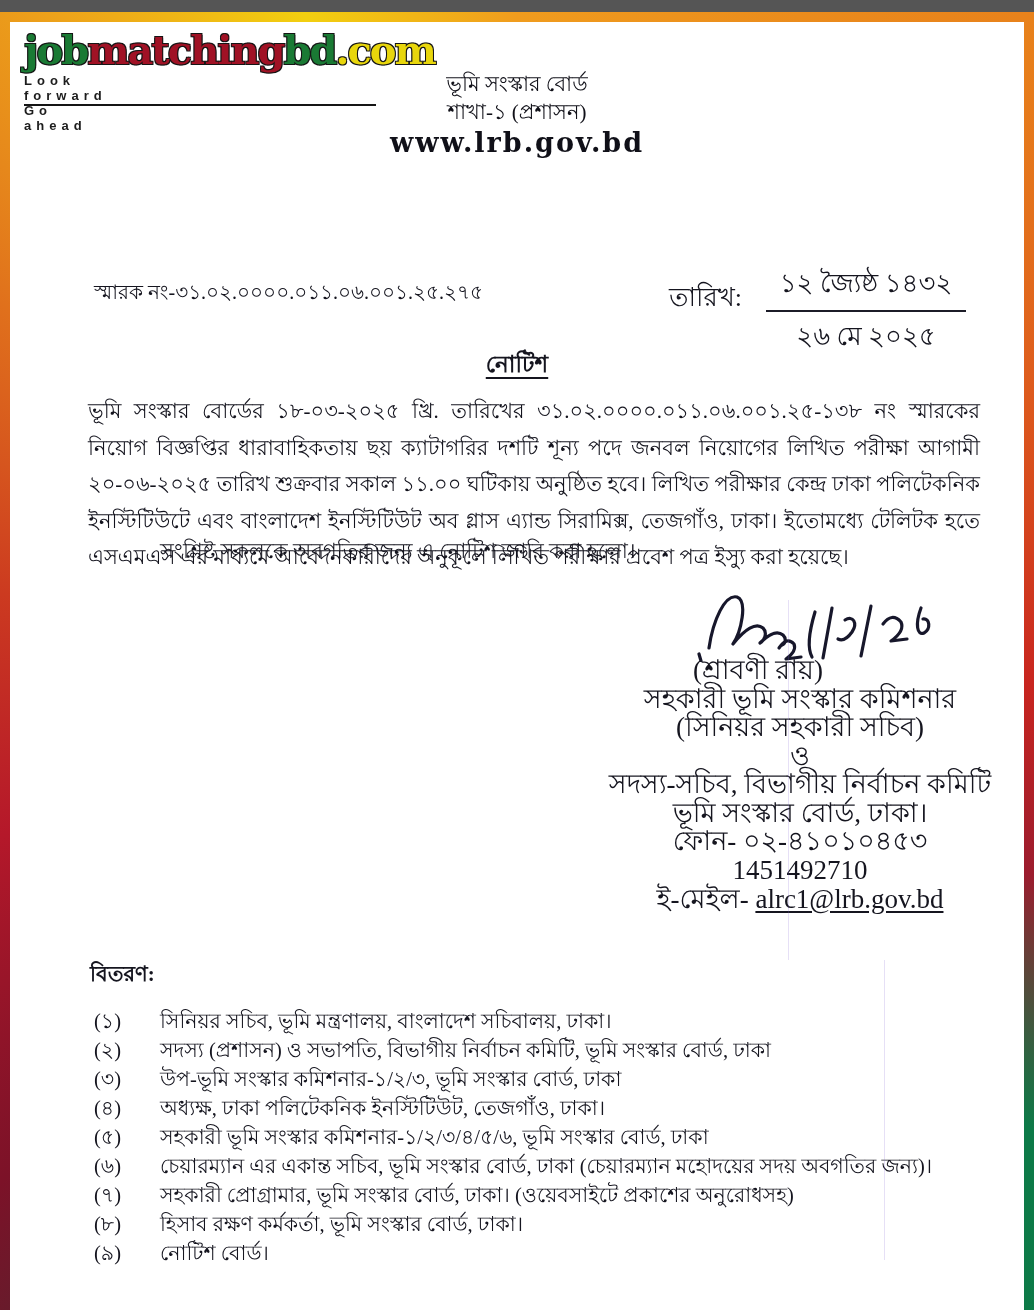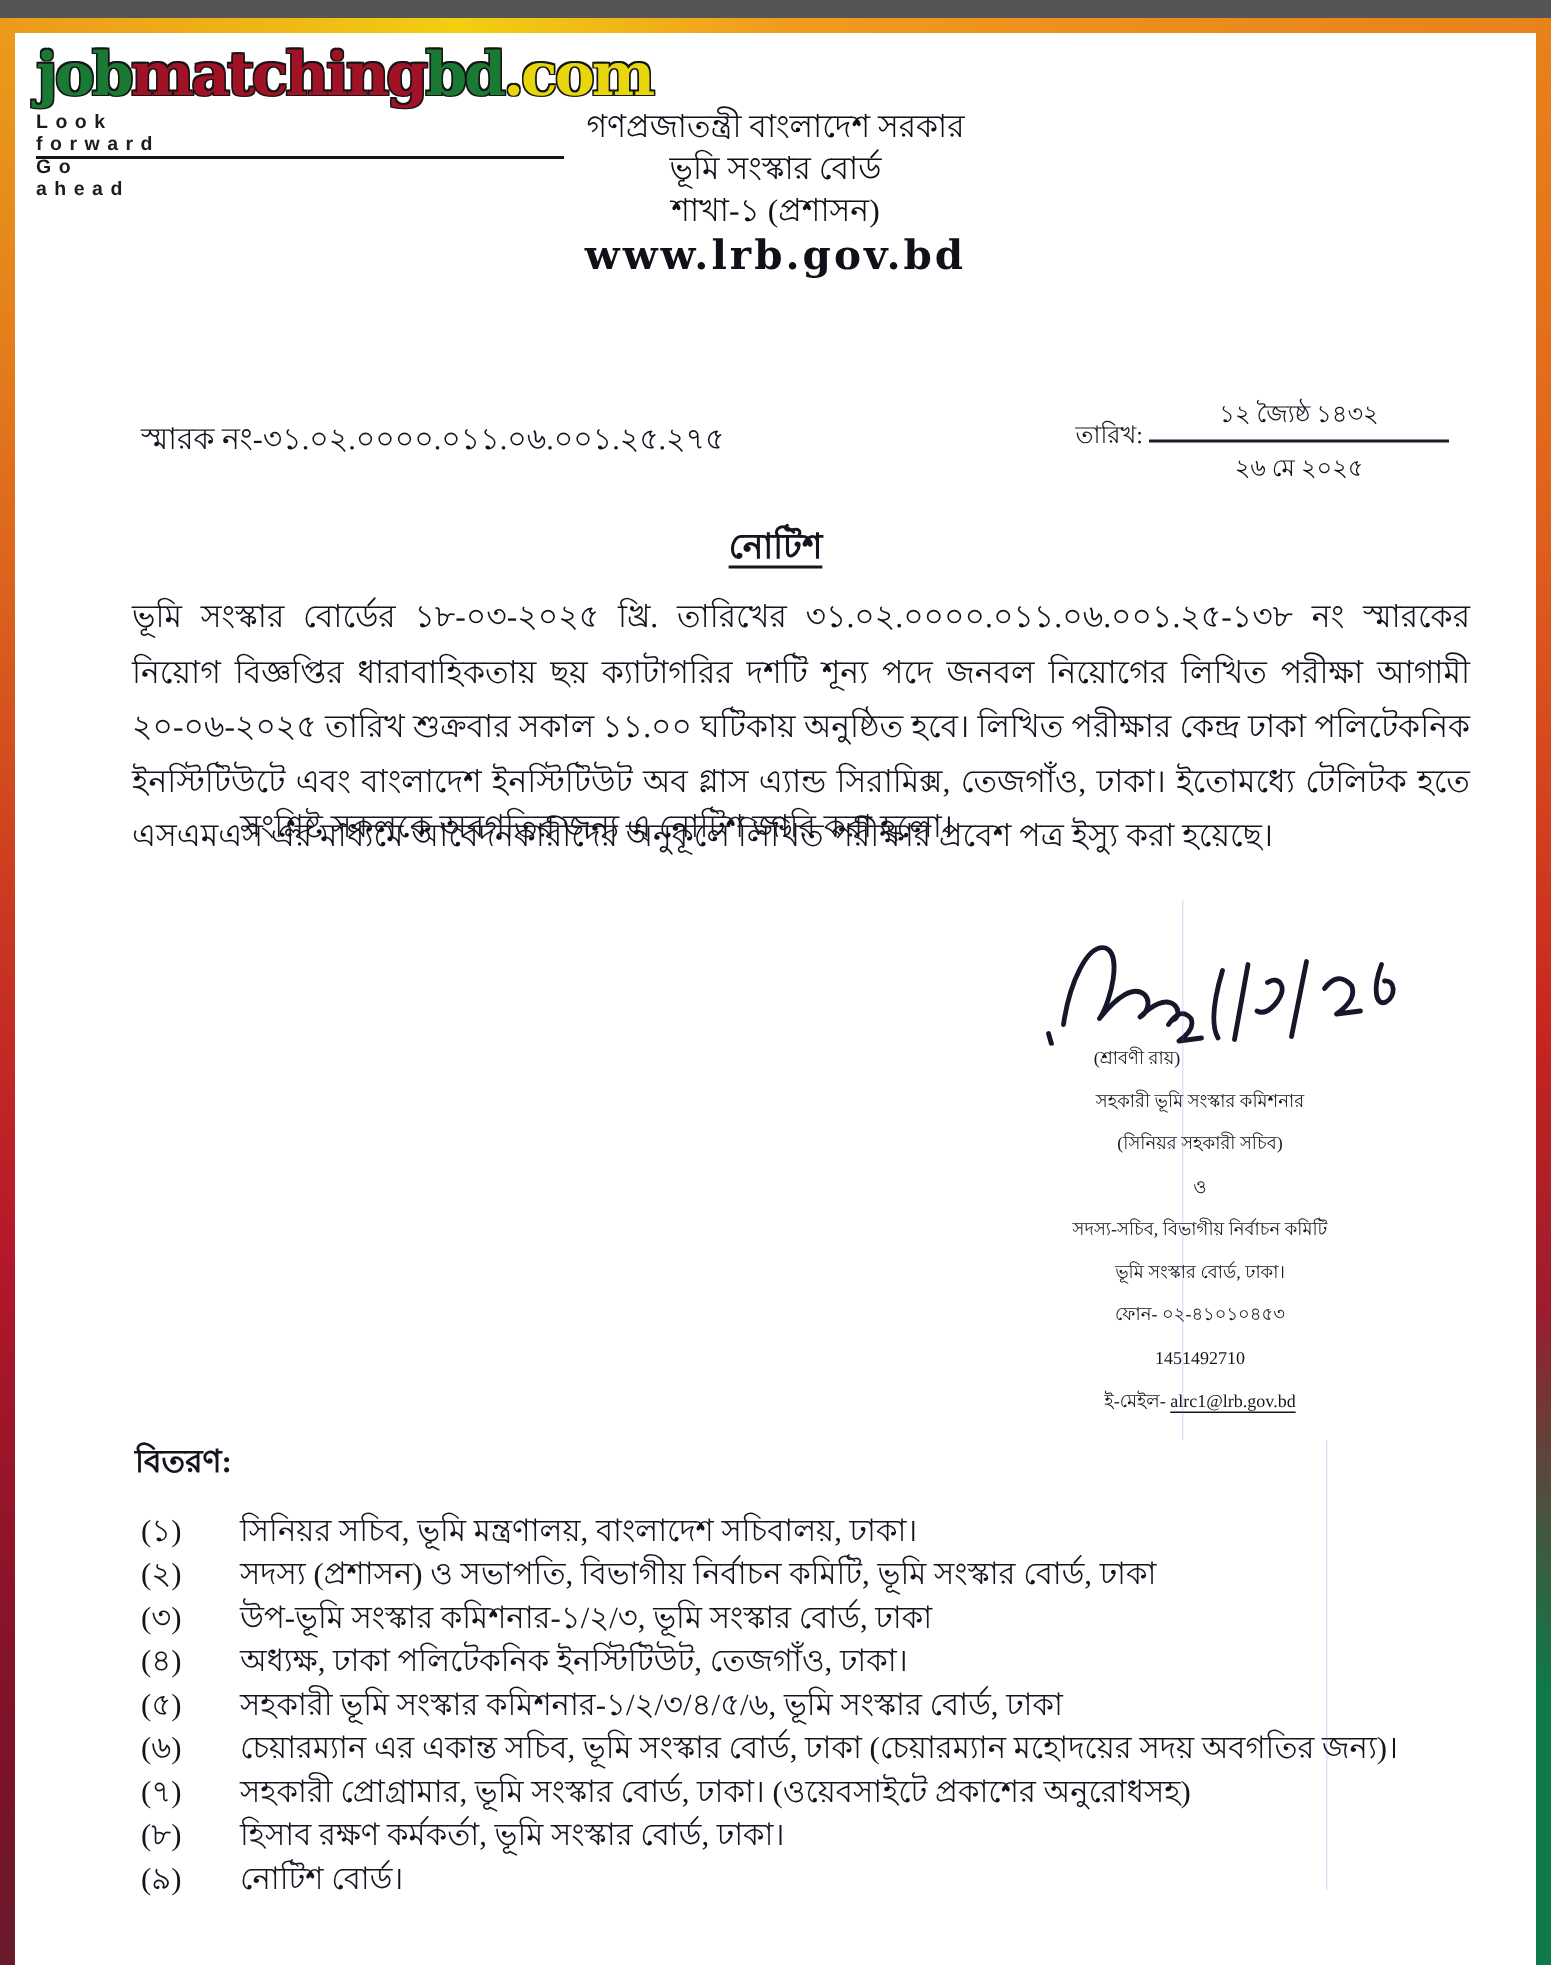--- a/index.html
+++ b/index.html
@@ -58,21 +58,21 @@
   .gov-header {
     position:absolute; top:48px; left:0; width:100%;
     text-align:center; font-size:21px; line-height:28px; color:#101018;
   }
   .gov-header .website {
     font-size:27px; font-weight:bold; letter-spacing:2px; margin-top:3px;
     font-family:"DejaVu Serif","Liberation Serif",serif;
   }
   
   .memo-number { position:absolute; top:255px; left:84px; font-size:20px; }
-  .date-block  { position:absolute; top:241px; right:58px; display:flex; gap:4px; font-size:16px; }
+  .date-block  { position:absolute; top:241px; right:58px; display:flex; gap:24px; font-size:26px; }
   .date-label  { padding-top:14px; }
   .date-frac   { text-align:center; min-width:200px; }
   .date-top    { padding:0 10px 3px; }
   .date-line   { height:2px; background:#1c1c28; }
   .date-bottom { padding-top:4px; }
   
   .notice-title {
     position:absolute; top:324px; left:0; width:100%;
     text-align:center; font-size:23px; font-weight:bold;
     text-decoration:underline; text-underline-offset:5px;
@@ -80,22 +80,22 @@
   .body-para {
     position:absolute; top:371px; left:78px; width:892px;
     font-size:21px; line-height:36.5px; text-align:justify; color:#13131d;
   }
   .closing {
     position:absolute; top:513px; left:78px; width:892px;
     font-size:21px; text-indent:72px;
   }
   
   .sig-block {
-    position:absolute; top:595px; left:590px; width:400px;
-    text-align:center; font-size:12px; line-height:28.5px;
+    position:absolute; top:560px; left:590px; width:400px;
+    text-align:center; font-size:27px; line-height:28.5px;
   }
   .sig-scrawl { display:block; margin:0 auto 0 95px; }
   .sig-name { transform:translateX(-42px); margin-top:-6px; }
   .sig-email-row { margin-top:1px; }
   .sig-email { text-decoration:underline; text-underline-offset:3px; }
   
   .dist-heading { position:absolute; top:936px; left:80px; font-size:21px; font-weight:600; }
   .dist-list { position:absolute; top:985px; left:84px; width:884px; font-size:20.5px; }
   .dist-row  { display:flex; line-height:29px; }
   .dist-no   { flex:0 0 66px; }
@@ -115,21 +115,20 @@
       <div class="logo-text"><span class="lg-green">job</span><span class="lg-red">matching</span><span class="lg-green">bd</span><span class="lg-yellow">.com</span></div>
       <div class="logo-tagline">
         <span>Look</span>
         <span>forward</span>
         <span>Go</span>
         <span>ahead</span>
       </div>
     </div>
 
     <div class="gov-header">
-      <div>গণপ্রজাতন্ত্রী বাংলাদেশ সরকার</div>
       <div>ভূমি সংস্কার বোর্ড</div>
       <div>শাখা-১ (প্রশাসন)</div>
       <div class="website">www.lrb.gov.bd</div>
     </div>
 
     <div class="memo-number">স্মারক নং-৩১.০২.০০০০.০১১.০৬.০০১.২৫.২৭৫</div>
     <div class="date-block">
       <div class="date-label">তারিখ:</div>
       <div class="date-frac">
         <div class="date-top">১২ জ্যৈষ্ঠ ১৪৩২</div>

